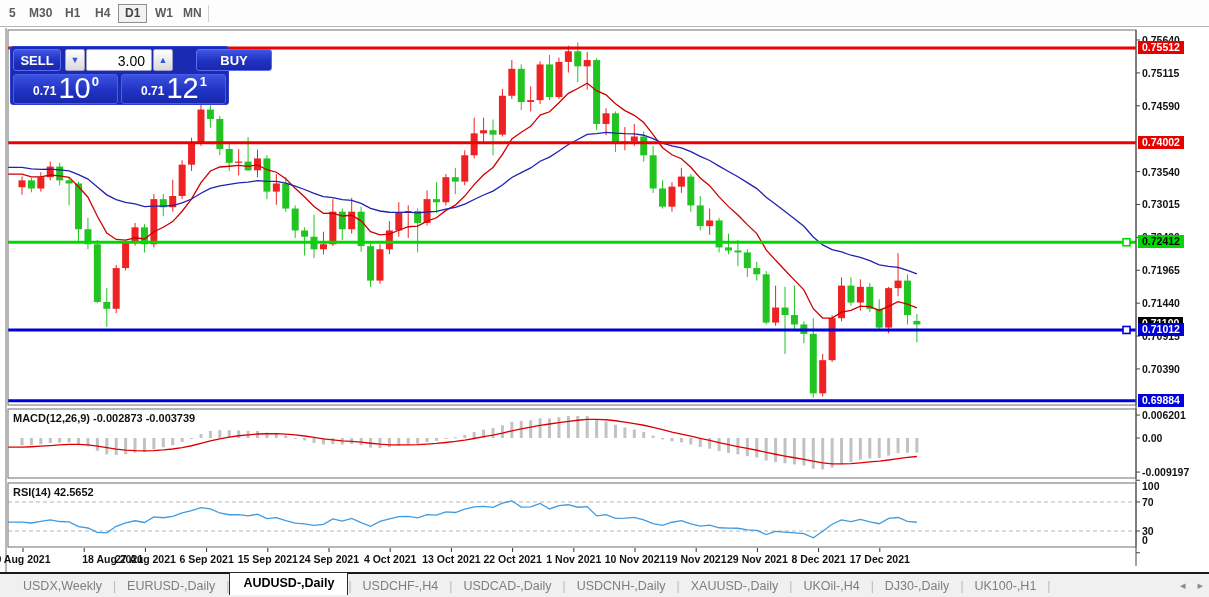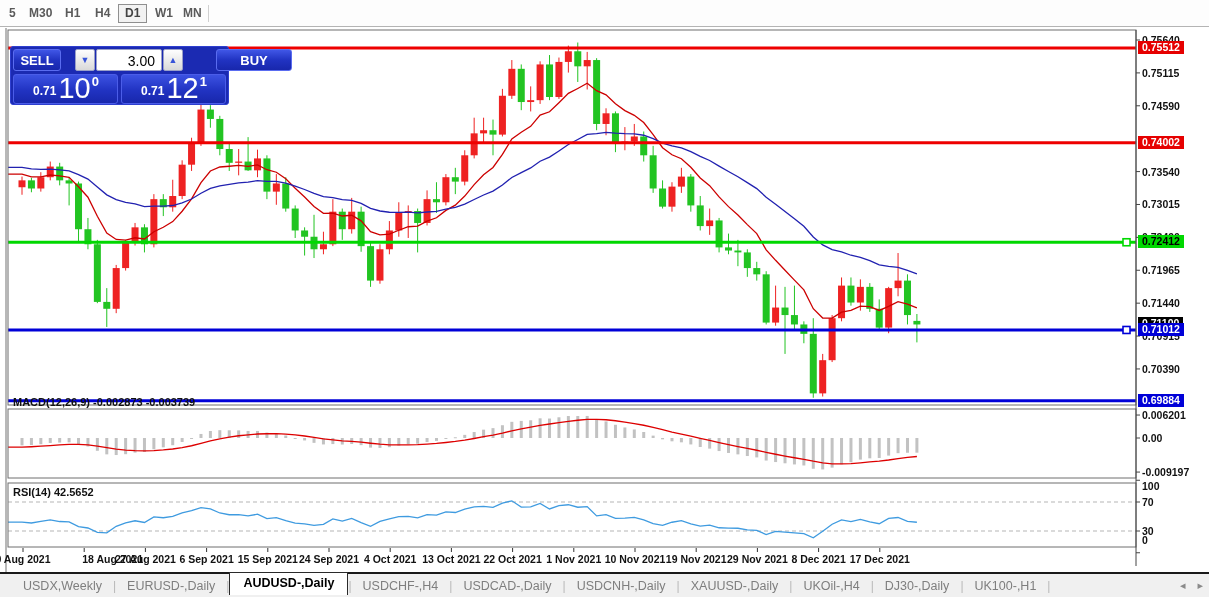--- a/index.html
+++ b/index.html
@@ -30,21 +30,21 @@
   .ind-label { position:absolute; font-size:11px; font-weight:700; color:#111; white-space:nowrap; }
 
   
   #chart-header { position:absolute; left:10px; top:33px; font-size:11px; font-weight:700; color:#000; }
   #chart-header .tri { font-size:8px; margin-right:5px; }
   #chart-header .ohlc { margin-left:8px; }
 
   
   #trade-panel { position:absolute; left:10px; top:46px; width:219px; height:59px;
     background:#1b2ab2; border:1px solid #2e3fd0; border-radius:3px; padding:2px; }
-  .tp-row1 { display:flex; gap:14px; height:23px; }
+  .tp-row1 { display:flex; gap:4px; height:23px; }
   .tp-btn { flex:none; height:22px; border:1px solid #5a6cf0; border-radius:3px;
     background:linear-gradient(180deg,#4056e6 0%,#2133c2 50%,#1827ac 100%);
     color:#fff; font-size:13px; font-weight:700; cursor:pointer; font-family:"Liberation Sans",sans-serif; }
   #sell-btn { width:48px; }
   #buy-btn { width:76px; margin-left:19px; }
   .vol-wrap { display:flex; gap:1px; }
   .spin-btn { width:20px; height:22px; background:linear-gradient(180deg,#fefefe,#d9d9d9);
     border:1px solid #9aa0c8; border-radius:2px; color:#3753d8; font-size:9px; line-height:1; cursor:pointer; }
   .vol-field { width:66px; height:22px; background:#fff; border:1px solid #9aa0c8; border-radius:2px;
     font-size:14px; font-weight:400; color:#000; text-align:right; padding:3px 6px 0 0; }
@@ -459,21 +459,21 @@
       <div class="date-label" style="left: 287px; top: 553px;">24 Sep 2021</div>
       <div class="date-label" style="left: 348.2px; top: 553px;">4 Oct 2021</div>
       <div class="date-label" style="left: 409.4px; top: 553px;">13 Oct 2021</div>
       <div class="date-label" style="left: 470.6px; top: 553px;">22 Oct 2021</div>
       <div class="date-label" style="left: 531.8px; top: 553px;">1 Nov 2021</div>
       <div class="date-label" style="left: 593px; top: 553px;">10 Nov 2021</div>
       <div class="date-label" style="left: 654.2px; top: 553px;">19 Nov 2021</div>
       <div class="date-label" style="left: 715.4px; top: 553px;">29 Nov 2021</div>
       <div class="date-label" style="left: 776.6px; top: 553px;">8 Dec 2021</div>
       <div class="date-label" style="left: 837.8px; top: 553px;">17 Dec 2021</div>
-      <div class="ind-label" style="left: 13px; top: 396px; text-align: center;">MACD(12,26,9) -0.002873 -0.003739</div>
+      <div class="ind-label" style="left: 13px; top: 412px; text-align: center;">MACD(12,26,9) -0.002873 -0.003739</div>
       <div class="ind-label" style="left: 13px; top: 486px;">RSI(14) 42.5652</div>
     </div>
 
 
   <div id="trade-panel">
     <div class="tp-row1">
       <button id="sell-btn" class="tp-btn">SELL</button>
       <div class="vol-wrap">
         <button class="spin-btn"><span>▼</span></button>
         <div class="vol-field">3.00</div>

